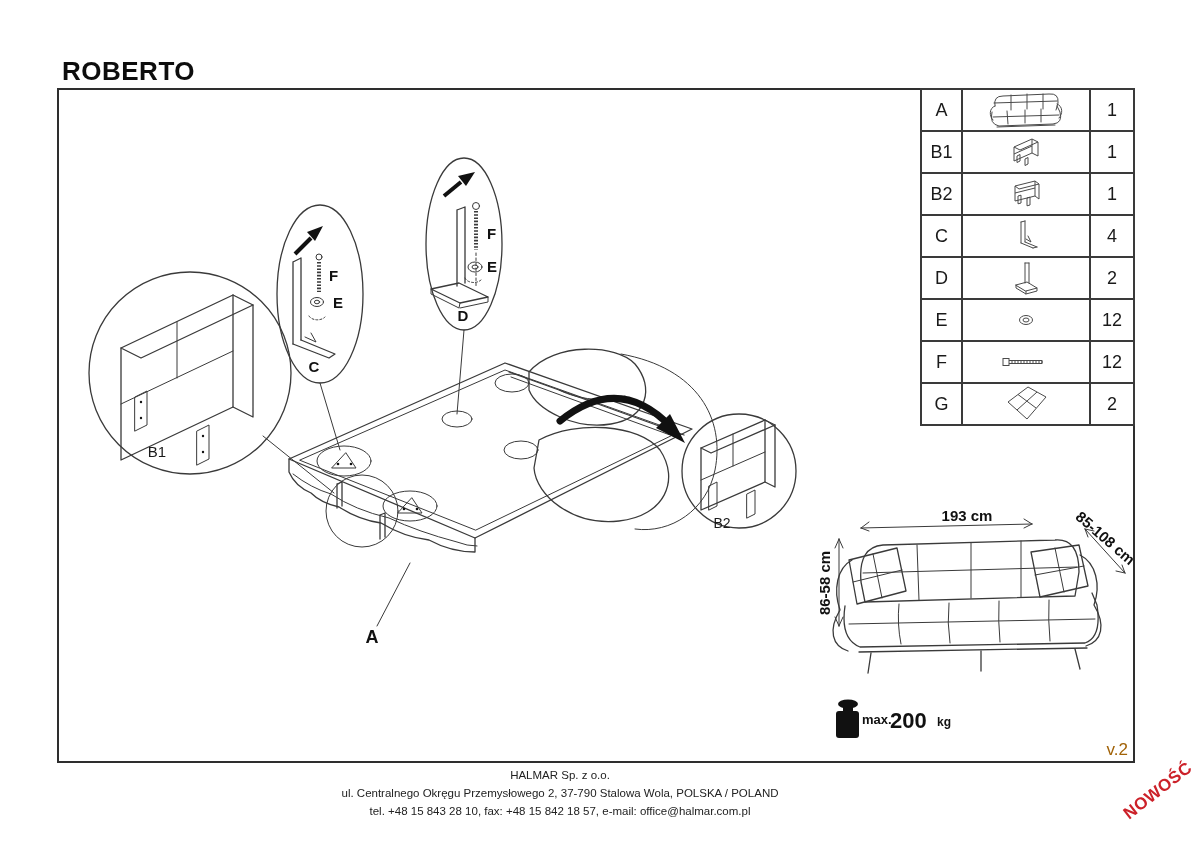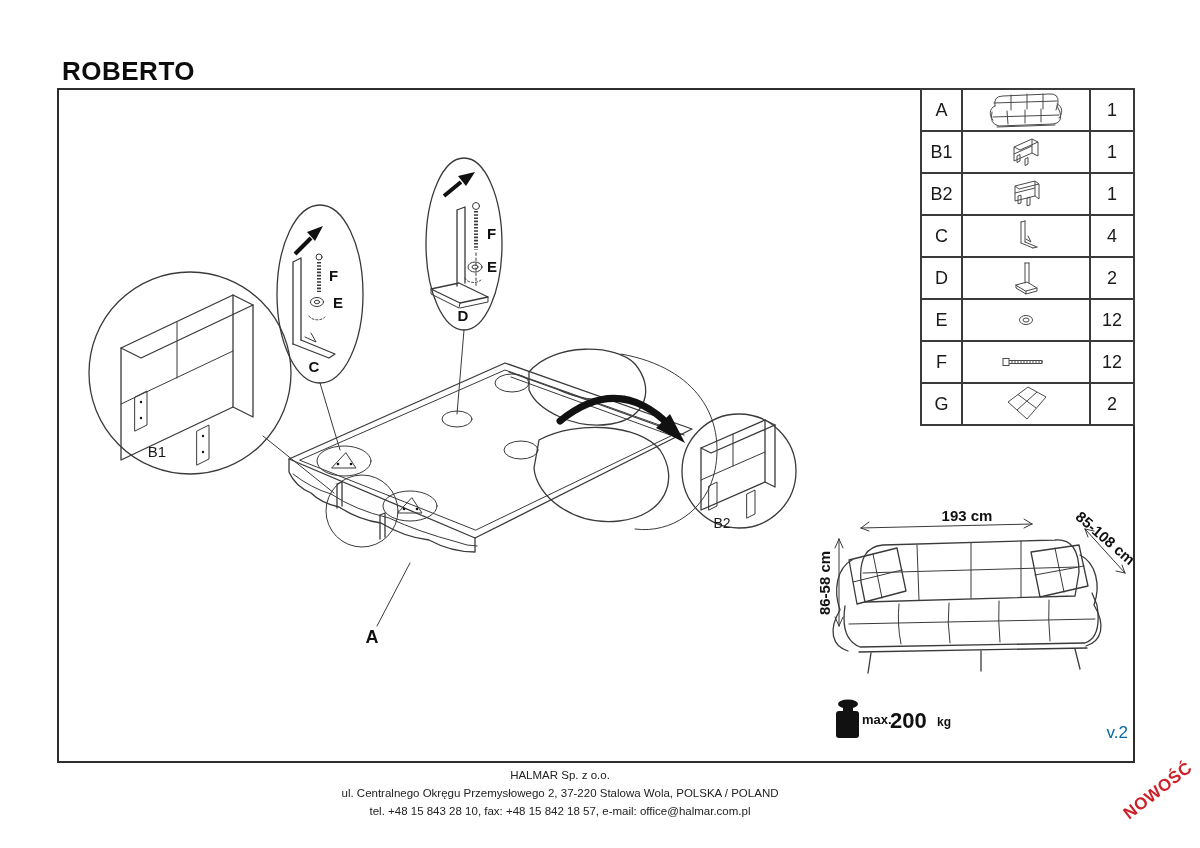--- a/index.html
+++ b/index.html
@@ -8,21 +8,21 @@
   .sheet { position:relative; width:1200px; height:848px; background:#fff; overflow:hidden; }
   .title { position:absolute; left:62px; top:56px; font-size:26px; font-weight:bold; letter-spacing:.5px; color:#0d0d0d; }
   .frame { position:absolute; left:57px; top:88px; width:1078px; height:675px; border:2px solid #2e2e2e; background:#fff; }
   .frame svg.main { position:absolute; left:0; top:0; }
   .parts-table { position:absolute; top:-2px; right:-2px; border-collapse:collapse; table-layout:fixed; }
   .parts-table td { border:2px solid #3a3a3a; height:42px; text-align:center; vertical-align:middle; font-size:18px; color:#1a1a1a; background:#fff; }
   .parts-table td.c-label { width:41px; }
   .parts-table td.c-icon { width:128px; }
   .parts-table td.c-qty { width:44px; }
   .parts-table svg { display:block; margin:0 auto; }
-  .version { position:absolute; right:5px; bottom:18px; font-size:17px; color:#0369a1; }
+  .version { position:absolute; right:5px; bottom:1px; font-size:17px; color:#a16207; }
   .footer { position:absolute; left:0; top:766px; width:1120px; text-align:center; font-size:11.5px; line-height:18px; color:#222; }
   .badge { position:absolute; left:1126px; top:806px; transform:rotate(-38deg); transform-origin:left center; font-size:17px; font-weight:bold; letter-spacing:.5px; }
   svg .ln { fill:none; stroke:#3a3a3a; stroke-width:1.3; stroke-linecap:round; stroke-linejoin:round; }
   svg .thin { stroke-width:1; }
   svg .lbl { fill:#111; font-family:"Liberation Sans", sans-serif; font-weight:bold; }
   svg .lbl-reg { fill:#1a1a1a; font-family:"Liberation Sans", sans-serif; }
   svg .blk { fill:#111; stroke:none; }
 </style>
 </head>
 <body>
@@ -298,19 +298,19 @@
         <td class="c-qty">2</td>
       </tr>
     </tbody>
       </table>
 
     <div class="version">v.2</div>
   </div>
 
   <div class="footer">
     <div>HALMAR Sp. z o.o.</div>
-    <div>ul. Centralnego Okręgu Przemysłowego 2, 37-220 Stalowa Wola, POLSKA / POLAND</div>
+    <div>ul. Centralnego Okręgu Przemysłowego 2, 37-790 Stalowa Wola, POLSKA / POLAND</div>
     <div>tel. +48 15 843 28 10, fax: +48 15 842 18 57, e-mail: office@halmar.com.pl</div>
   </div>
 
   <div class="badge" id="badge" style="color: rgb(204, 33, 41);">NOWOŚĆ</div>
 
 </div>
 
 </body></html>

